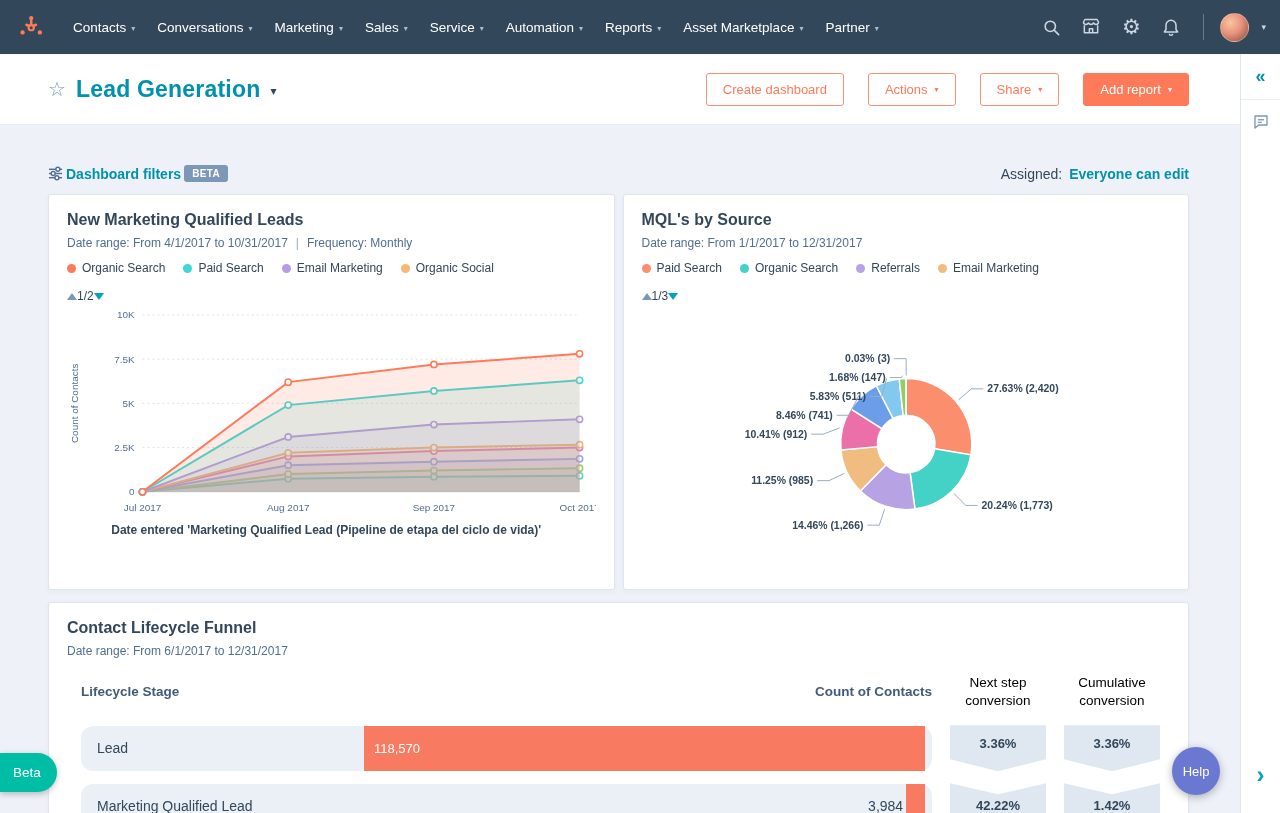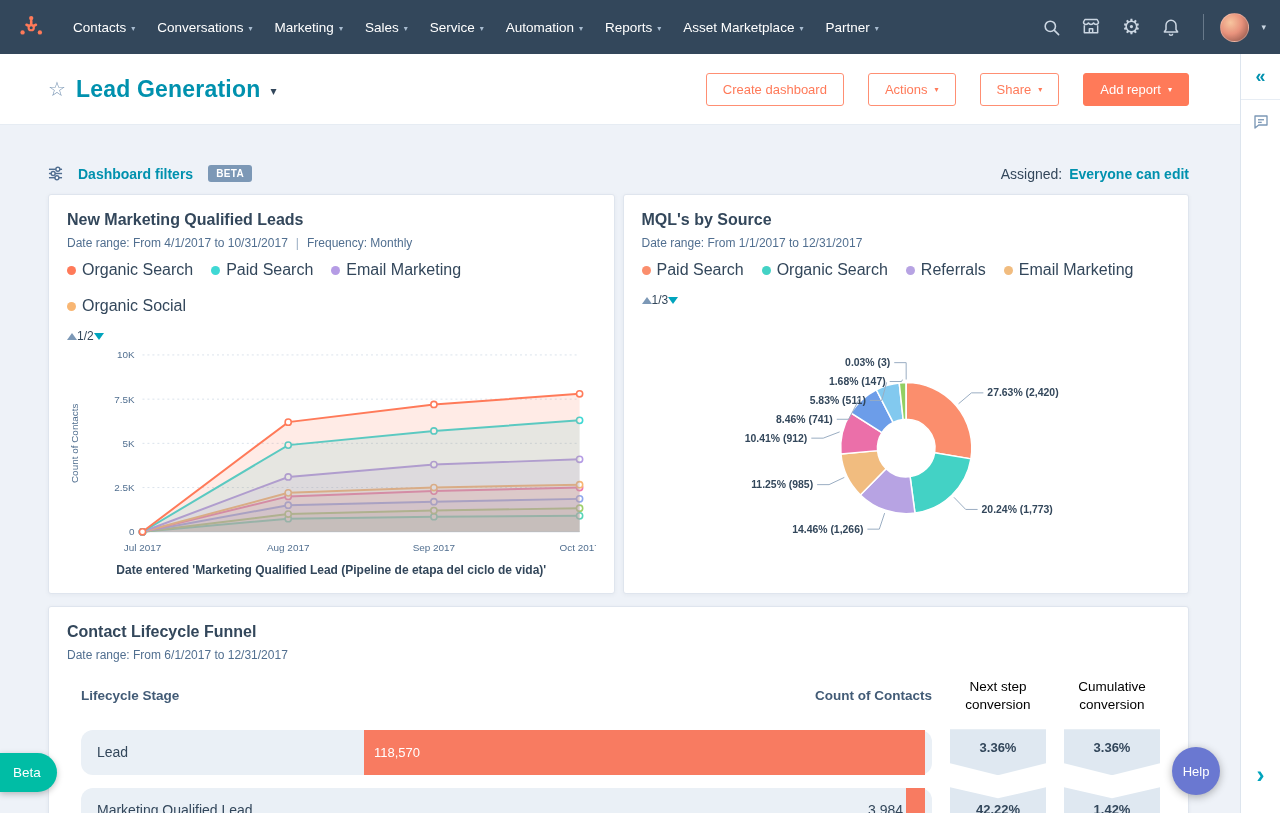--- a/index.html
+++ b/index.html
@@ -33,43 +33,43 @@
   .page-title { font-size:23px; font-weight:bold; color:#0091ae; letter-spacing:.2px; }
   .title-caret { font-size:12px; color:#33475b; cursor:pointer; margin-top:3px; }
   .header-actions { display:flex; gap:24px; }
   .btn { font-family:inherit; font-size:13px; padding:8px 16px; border-radius:3px; cursor:pointer; display:flex; align-items:center; }
   .btn.outline { background:#fff; border:1px solid #ff8f73; color:#ff7a59; }
   .btn.primary { background:#ff7a59; border:1px solid #ff7a59; color:#fff; }
   .btn-caret { font-size:8px; margin-left:7px; }
 
   .content { padding:0 51px 20px 48px; }
   .filters-row { margin:40px 0 12px; display:flex; justify-content:space-between; align-items:center; }
-  .filters-left { display:flex; align-items:center; gap:15px; color:#0091ae; font-weight:bold; font-size:14px; cursor:pointer; }
+  .filters-left { display:flex; align-items:center; gap:3px; color:#0091ae; font-weight:bold; font-size:14px; cursor:pointer; }
   .beta-badge { background:#7c98b6; color:#fff; font-size:10px; font-weight:bold; padding:3px 8px; border-radius:3px; letter-spacing:.4px; }
   .assigned { font-size:14px; color:#33475b; display:flex; gap:7px; align-items:center; }
   .assigned a { color:#0091ae; font-weight:bold; text-decoration:none; cursor:pointer; }
 
   
   .cards-grid { display:grid; grid-template-columns:1fr 1fr; gap:8px; }
   .card { background:#fff; border:1px solid #dfe5ee; border-radius:3px; padding:14px 18px 14px; box-shadow:0 1px 4px rgba(45,62,80,.05); }
   .card h2 { font-size:16px; font-weight:bold; color:#33475b; margin:2px 0 7px; }
   .date-line { font-size:12px; color:#516f90; }
   .date-sep { margin:0 8px; color:#99acc2; }
-  .legend { display:flex; gap:18px; margin-top:11px; font-size:16px; color:#33475b; flex-wrap:wrap; }
+  .legend { display:flex; gap:18px; margin-top:11px; font-size:12px; color:#33475b; flex-wrap:wrap; }
   .legend-item { display:flex; align-items:center; cursor:pointer; }
   .dot { width:9px; height:9px; border-radius:50%; display:inline-block; margin-right:6px; }
   .pager { display:flex; align-items:center; font-size:12px; color:#33475b; margin-top:14px; }
   .tri { width:0; height:0; cursor:pointer; }
   .tri.up { border-left:5px solid transparent; border-right:5px solid transparent; border-bottom:7px solid #7c98b6; }
   .tri.down { border-left:5px solid transparent; border-right:5px solid transparent; border-top:7px solid #00a4bd; }
   .card svg { width:100%; display:block; margin-top:2px; }
   svg text { font-family:"Liberation Sans","DejaVu Sans",sans-serif; }
   svg .tick { font-size:10px; fill:#516f90; }
   svg .dlabel { font-size:10.5px; font-weight:bold; fill:#33475b; }
-  .axis-title { text-align:center; font-weight:bold; font-size:12px; color:#33475b; max-width:440px; margin:2px auto 0; line-height:1.35; }
+  .axis-title { font-weight:bold; font-size:12px; color:#33475b; max-width:440px; margin:2px auto 0; line-height:1.35; }
 
   
   .funnel-card { margin-top:12px; min-height:250px; }
   .funnel-table { margin-top:16px; }
   .frow { display:grid; grid-template-columns:1fr 96px 96px; column-gap:18px; align-items:center; margin:0 10px 12px 14px; }
   .fhead { margin-bottom:16px; }
   .track-h { display:flex; justify-content:space-between; font-weight:bold; color:#425b76; font-size:13.5px; }
   .conv-h { text-align:center; font-weight:normal; color:#000000; font-size:13.5px; line-height:1.3; }
   .track { position:relative; height:45px; background:#eaf0f6; border-radius:12px; }
   .stage { position:absolute; left:16px; top:50%; transform:translateY(-50%); font-size:14px; color:#33475b; }

